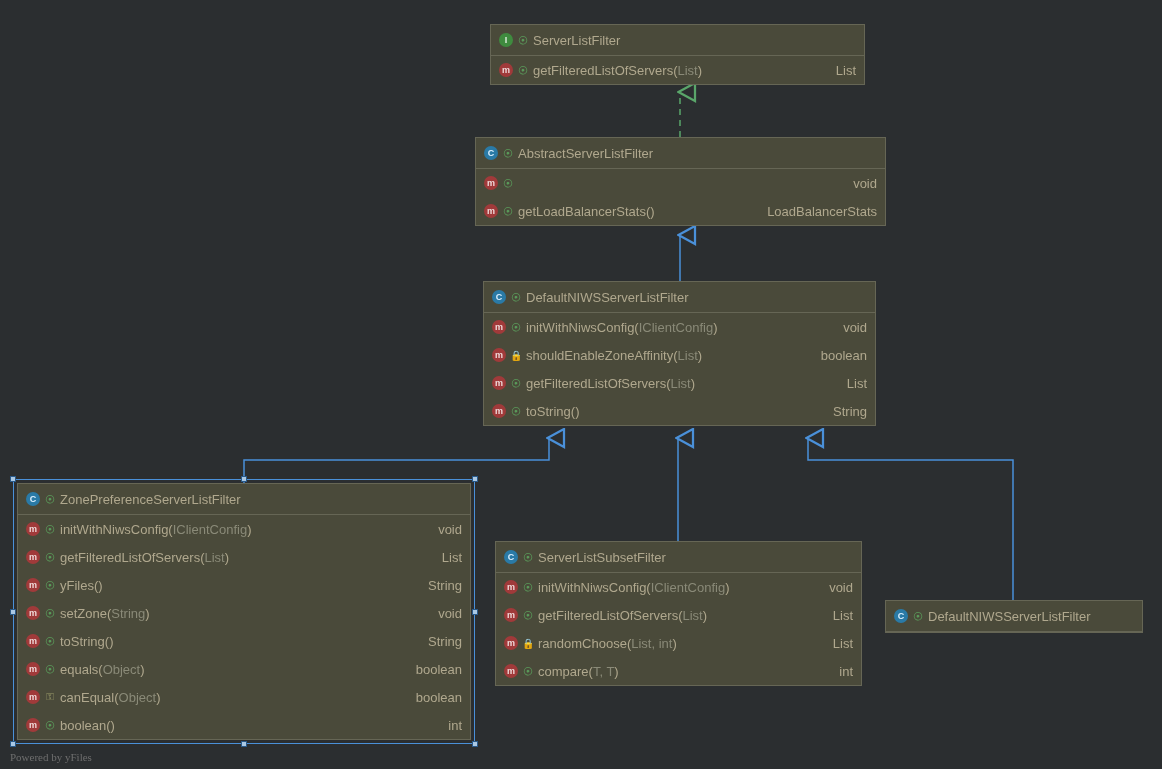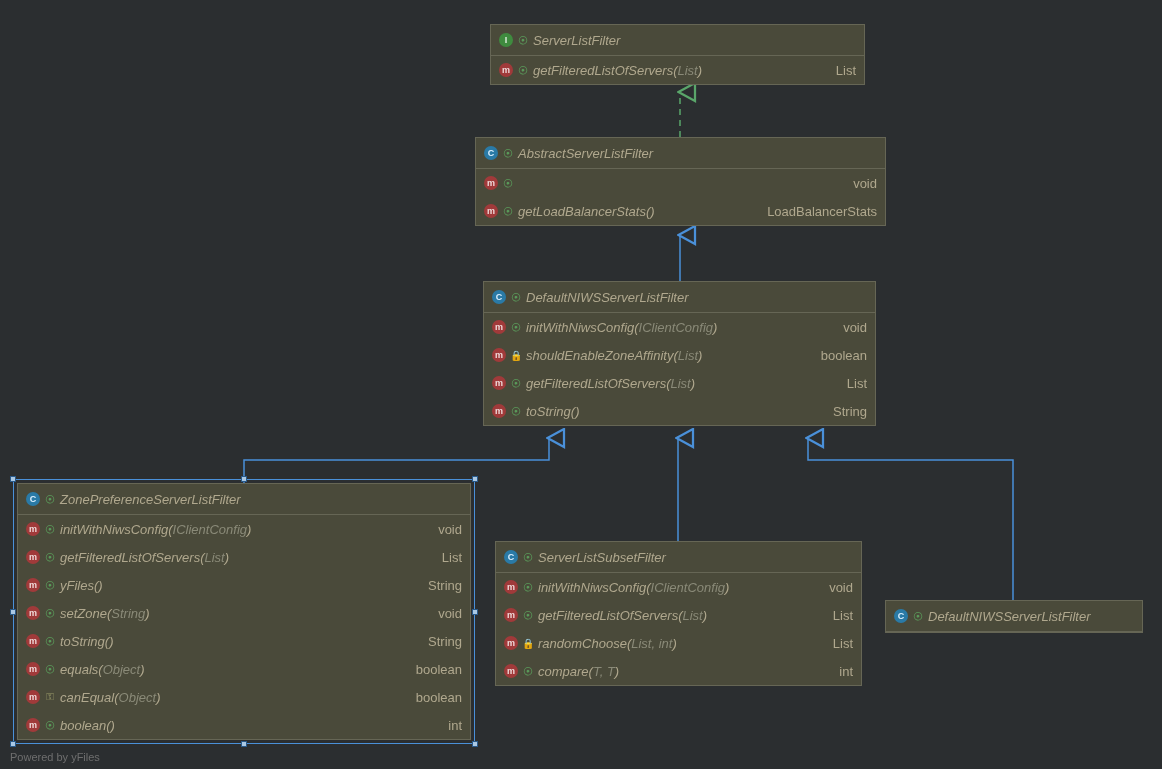--- a/index.html
+++ b/index.html
@@ -34,21 +34,21 @@
     border-bottom: 1px solid #666655;
   }
   .node .row {
     display: flex;
     align-items: center;
     justify-content: space-between;
     height: 28px;
     padding: 0 8px;
   }
   .name-part { display: flex; align-items: center; }
-  .sig { white-space: nowrap; font-style: italic; }
+  .sig { white-space: nowrap; }
   .ret { white-space: nowrap; color: #b0a88e; }
   .gray { color: #8a8a78; }
   .icon {
     display: flex;
     align-items: center;
     justify-content: center;
     width: 14px;
     height: 14px;
     border-radius: 50%;
     font-size: 9px;
@@ -75,20 +75,21 @@
     font-size: 10px;
     text-align: center;
     margin-right: 4px;
   }
   .watermark {
     position: absolute;
     left: 10px;
     bottom: 6px;
     color: #6e6e6e;
     font-size: 11px;
+    font-family: Liberation Serif, serif;
   }
   .sel-outline {
     position: absolute;
     border: 1px solid #4a90d9;
     box-sizing: border-box;
     pointer-events: none;
   }
   .sel-handle {
     position: absolute;
     width: 6px; height: 6px;

